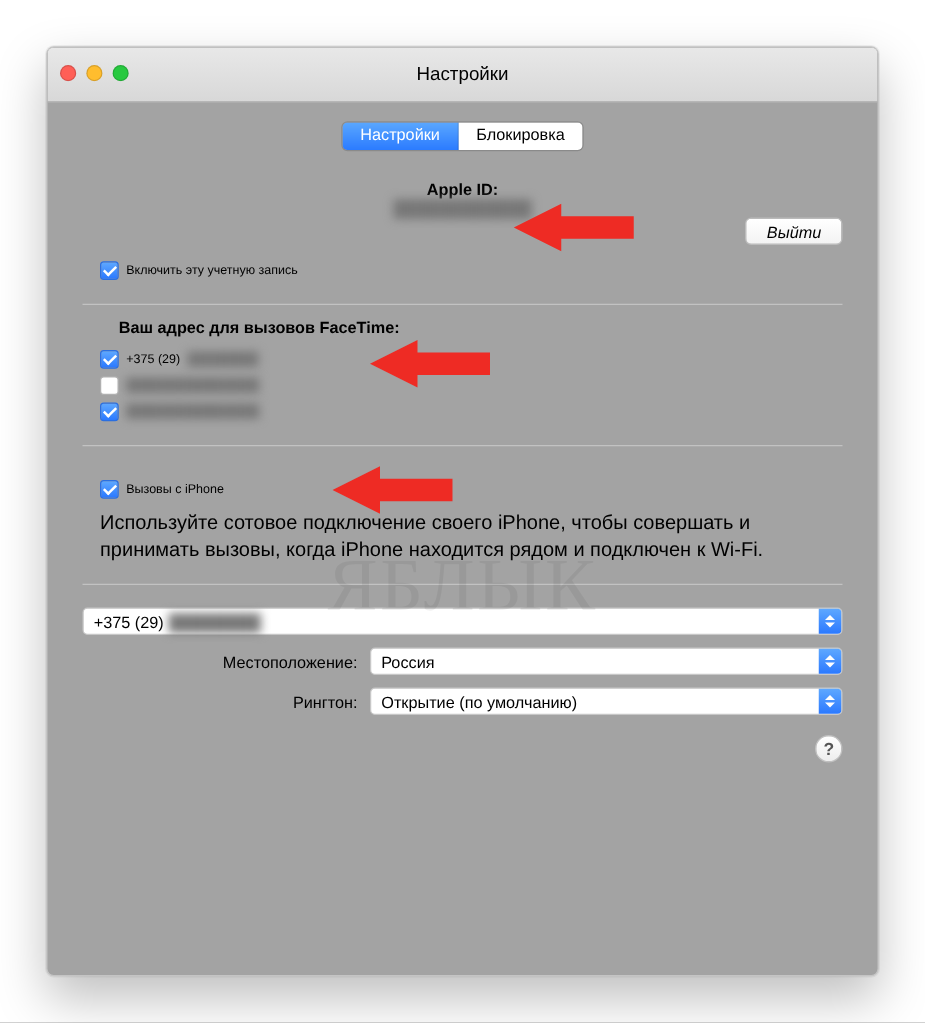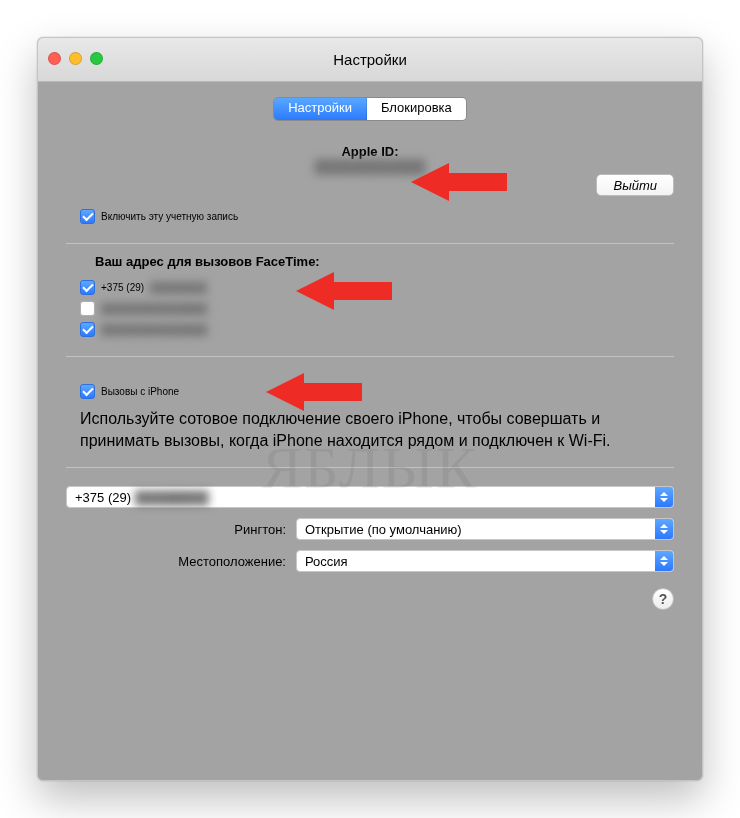--- a/index.html
+++ b/index.html
@@ -321,32 +321,32 @@
     <div class="form-rows">
       <div class="form-row">
         <div class="select">
           <span>+375 (29)</span>
           <span style="width:4px"></span>
           <span class="blur-text">████████</span>
           <span class="stepper"></span>
         </div>
       </div>
       <div class="form-row">
+        <div class="form-label">Местоположение:</div>
+        <div class="select">
+          <span>Россия</span>
+          <span class="stepper"></span>
+        </div>
+      </div>
+      <div class="form-row">
         <div class="form-label">Рингтон:</div>
         <div class="select">
           <span>Открытие (по умолчанию)</span>
           <span class="stepper"></span>
         </div>
       </div>
-      <div class="form-row">
-        <div class="form-label">Местоположение:</div>
-        <div class="select">
-          <span>Россия</span>
-          <span class="stepper"></span>
-        </div>
-      </div>
     </div>
 
     <div class="help-btn">?</div>
   </div>
 
   <div class="watermark">ЯБЛЫК</div>
 </div>
 
 </body></html>

